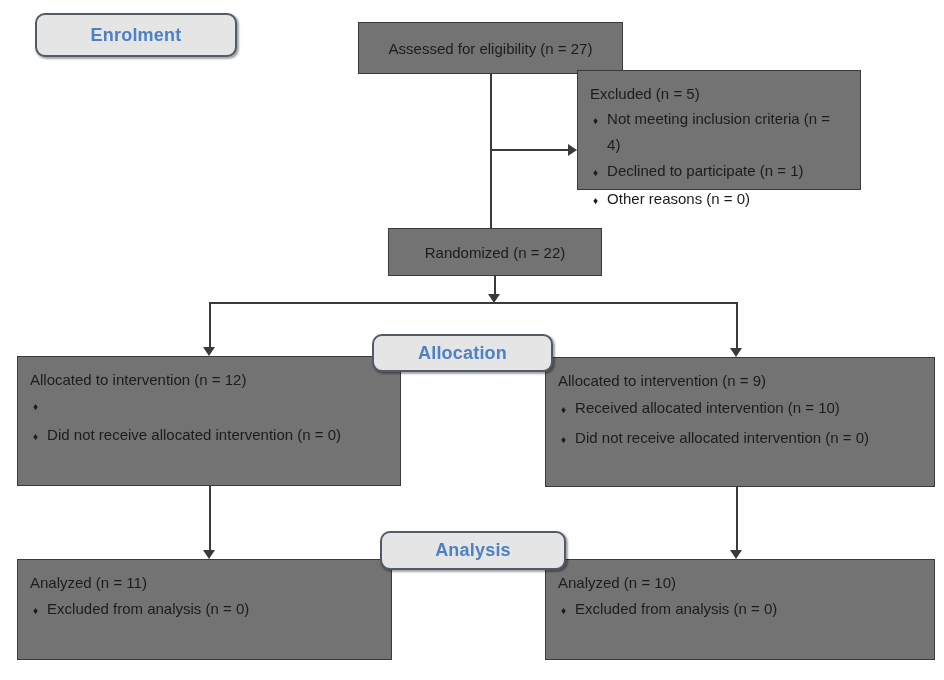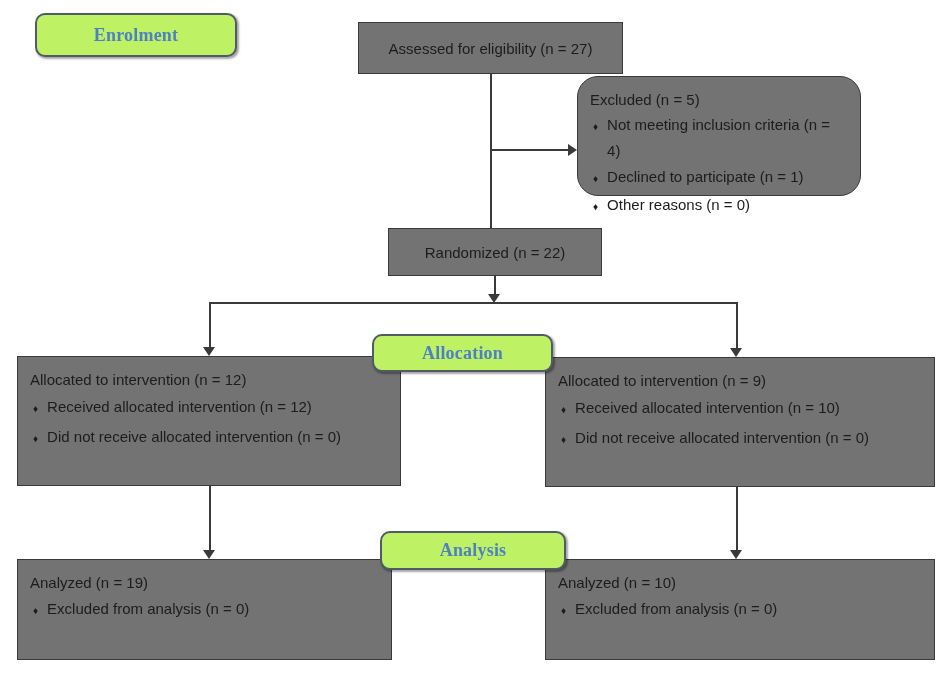--- a/index.html
+++ b/index.html
@@ -40,29 +40,28 @@
   }
   .alloc .t { line-height: 27px; margin-bottom: 1px; }
   .alloc .li { line-height: 28px; }
   .anal .t { line-height: 27px; }
   .anal .li { line-height: 28px; }
   .dm { font-size: 10px; color: #1c1c1c; }
 
   
   .pill {
     position: absolute;
-    background: #bef264;
+    background: #e5e5e5;
     border: 2px solid #4f5b68;
     border-radius: 10px;
     display: flex;
     align-items: center;
     justify-content: center;
     z-index: 5;
     box-shadow: 1.5px 1.5px 2px rgba(0,0,0,0.35);
-    font-family: Liberation Serif, serif;
   }
   .pill span {
     font-weight: bold;
     font-size: 18px;
     color: #4e81c4;
     letter-spacing: 0.2px;
   }
 
   
   .vline, .hline { position: absolute; background: #3a3a3a; z-index: 0; }
@@ -98,21 +97,21 @@
 
   <div class="box center" style="left:358px; top:22px; width:265px; height:52px;">
     <span>Assessed for eligibility (n = 27)</span>
   </div>
 
   <div class="vline" style="left:490px; top:74px; height:154px;"></div>
 
   <div class="hline" style="left:490px; top:149px; width:78px;"></div>
   <div class="ah-right" style="left:568px; top:144px;"></div>
 
-  <div class="box list" style="left:577px; top:76px; width:284px; height:120px;border-radius:21px;">
+  <div class="box list" style="left:577px; top:70px; width:284px; height:120px;">
     <div class="t">Excluded (n = 5)</div>
     <div class="li">
       <span class="dm">♦</span>
       <span>Not meeting inclusion criteria (n = 4)</span>
     </div>
     <div class="li">
       <span class="dm">♦</span>
       <span>Declined to participate (n = 1)</span>
     </div>
     <div class="li">
@@ -133,21 +132,20 @@
   <div class="vline" style="left:209px; top:302px; height:46px;"></div>
   <div class="ah-down" style="left:203px; top:347px;"></div>
 
   <div class="vline" style="left:736px; top:302px; height:47px;"></div>
   <div class="ah-down" style="left:730px; top:348px;"></div>
 
   <div class="box list alloc" style="left:17px; top:356px; width:384px; height:130px;">
     <div class="t">Allocated to intervention (n = 12)</div>
     <div class="li">
       <span class="dm">♦</span>
-      <span>Received allocated intervention (n = 12)</span>
     </div>
     <div class="li">
       <span class="dm">♦</span>
       <span>Did not receive allocated intervention (n = 0)</span>
     </div>
   </div>
 
   <div class="box list alloc" style="left:545px; top:357px; width:390px; height:130px;">
     <div class="t">Allocated to intervention (n = 9)</div>
     <div class="li">
@@ -164,21 +162,21 @@
     <span>Allocation</span>
   </div>
 
   <div class="vline" style="left:209px; top:486px; height:65px;"></div>
   <div class="ah-down" style="left:203px; top:550px;"></div>
 
   <div class="vline" style="left:736px; top:487px; height:64px;"></div>
   <div class="ah-down" style="left:730px; top:550px;"></div>
 
   <div class="box list anal" style="left:17px; top:559px; width:375px; height:101px;">
-    <div class="t">Analyzed (n = 19)</div>
+    <div class="t">Analyzed (n = 11)</div>
     <div class="li">
       <span class="dm">♦</span>
       <span>Excluded from analysis (n = 0)</span>
     </div>
   </div>
 
   <div class="box list anal" style="left:545px; top:559px; width:390px; height:101px;">
     <div class="t">Analyzed (n = 10)</div>
     <div class="li">
       <span class="dm">♦</span>

